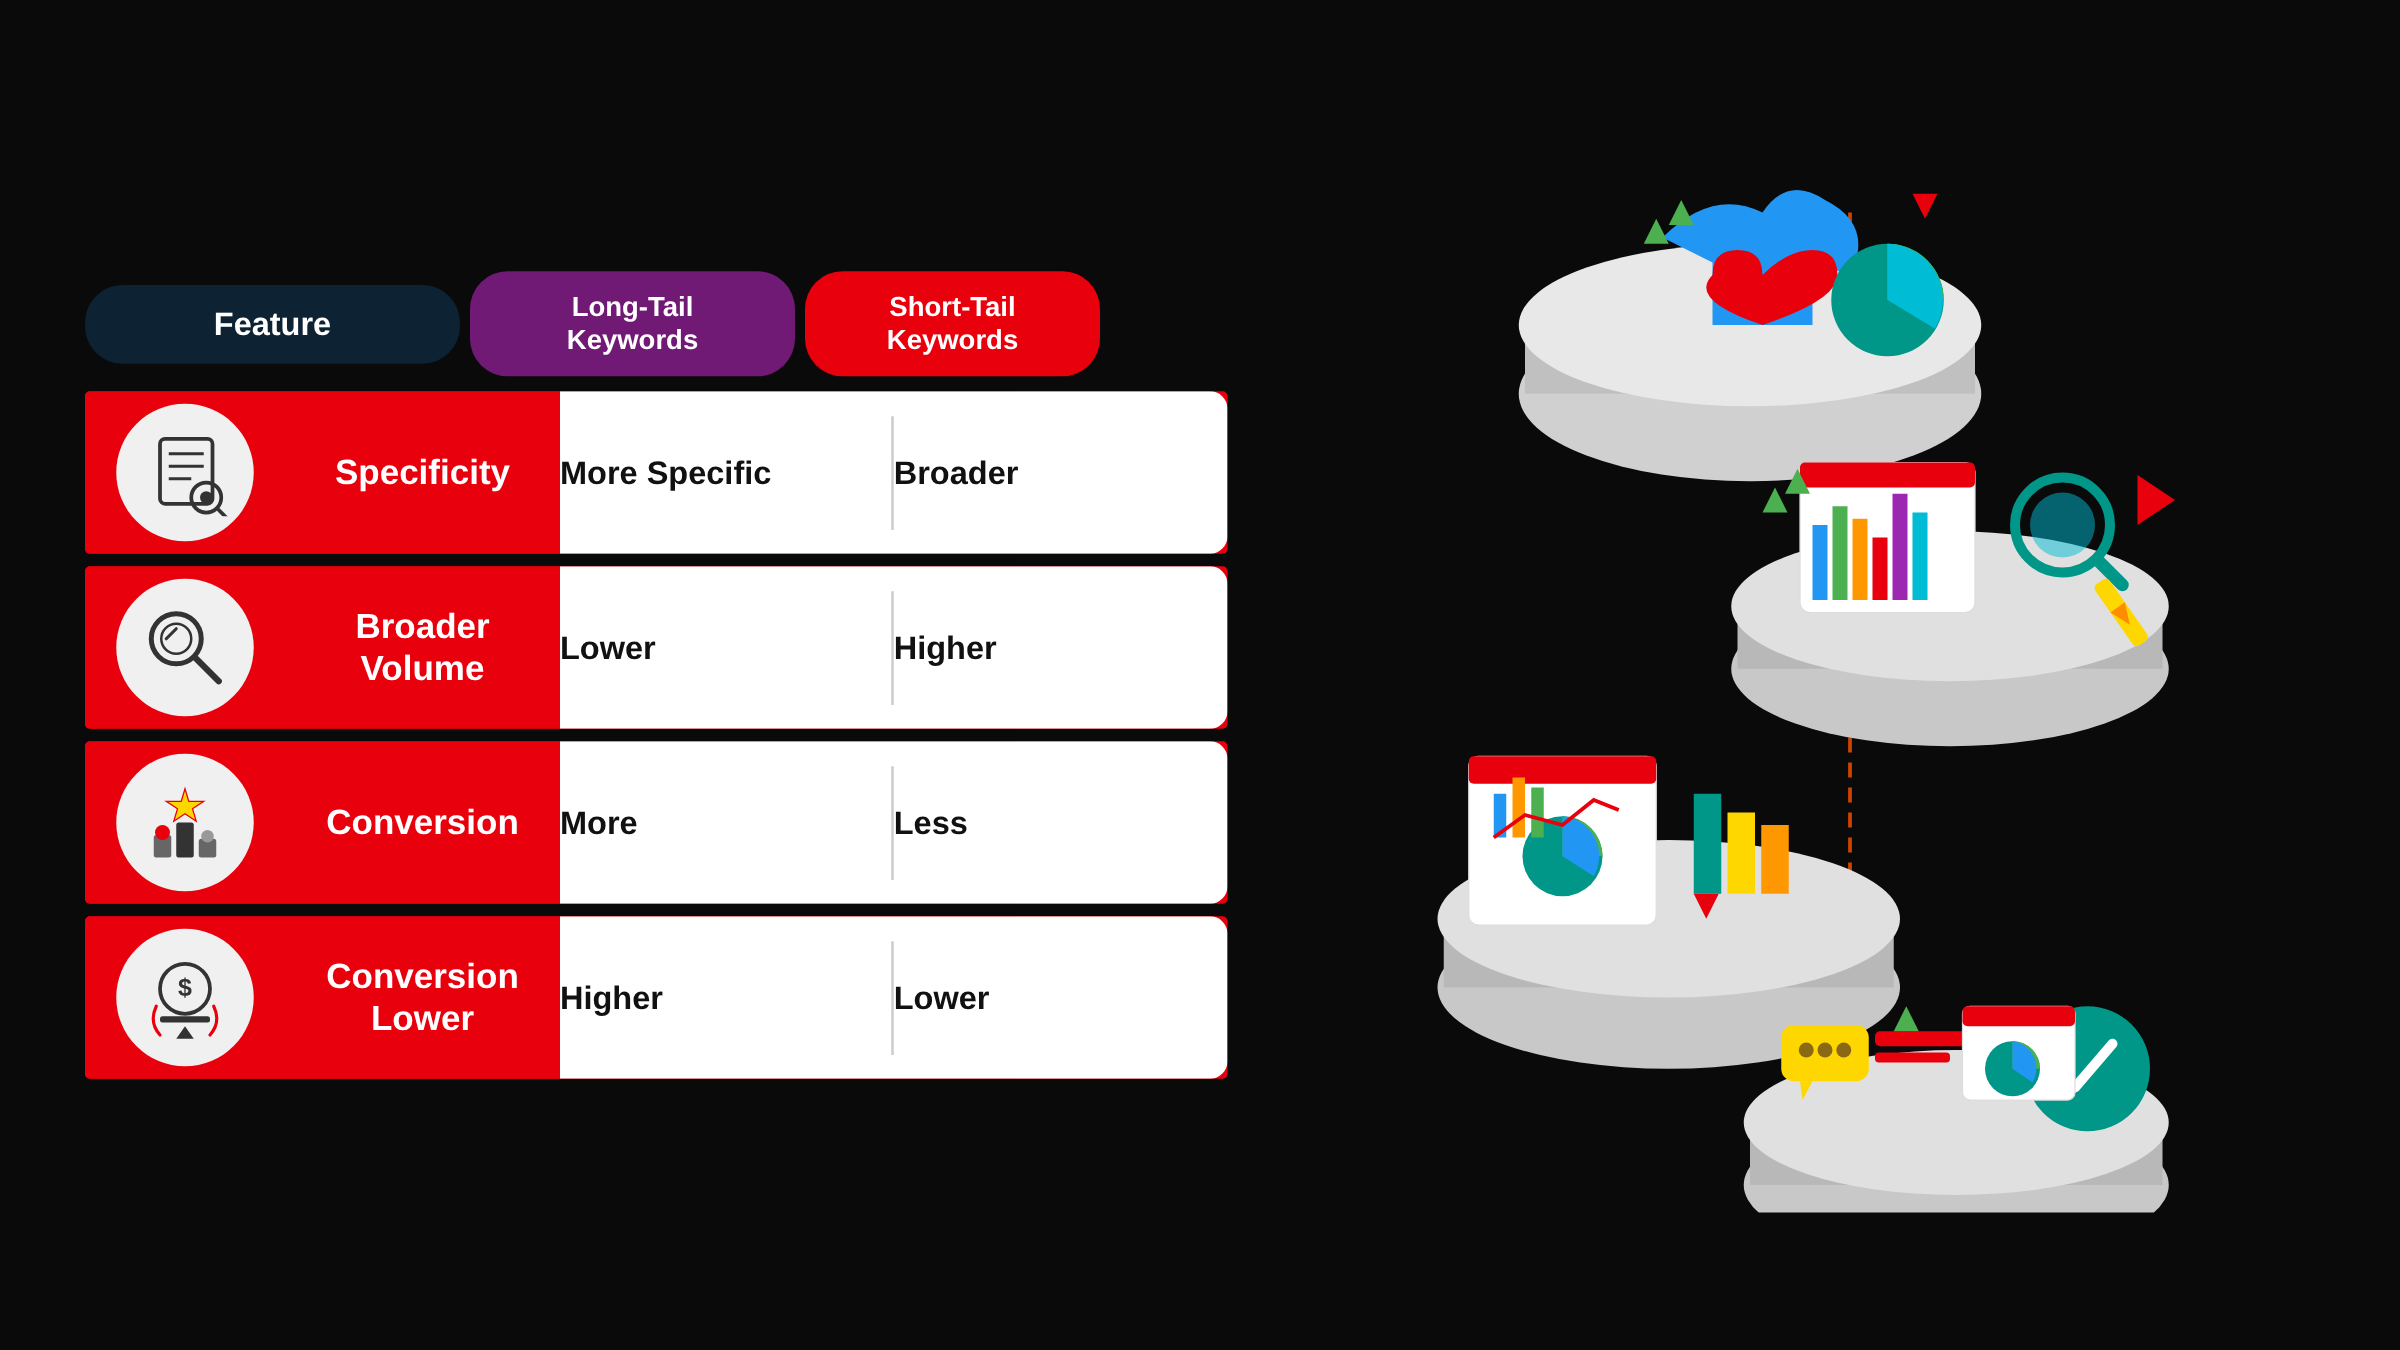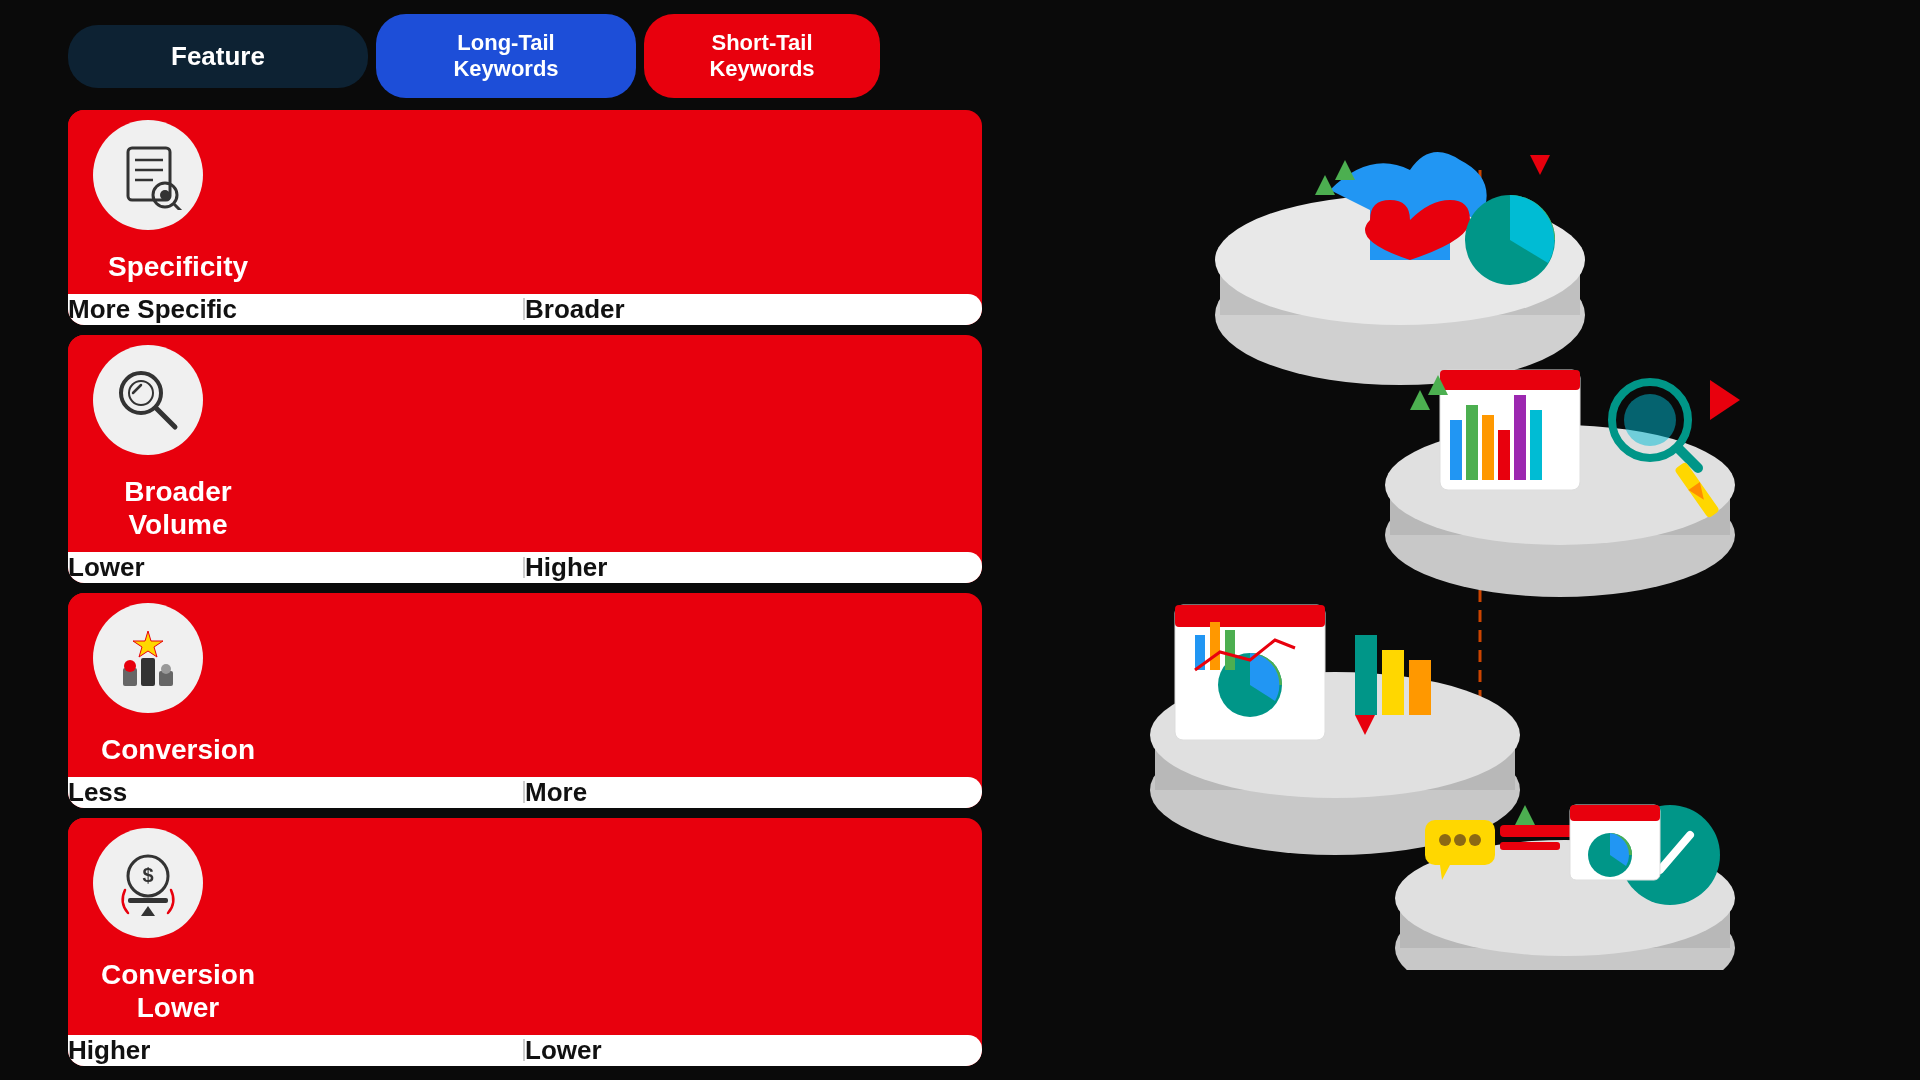--- a/index.html
+++ b/index.html
@@ -37,21 +37,21 @@
       color: white;
       font-size: 26px;
       font-weight: 900;
       padding: 16px 30px;
       border-radius: 30px;
       width: 300px;
       text-align: center;
     }
 
     .header-longtail {
-      background: #1d4ed8;
+      background: #701a75;
       color: white;
       font-size: 22px;
       font-weight: 900;
       padding: 16px 30px;
       border-radius: 30px;
       width: 260px;
       text-align: center;
     }
 
     .header-shorttail {
@@ -69,24 +69,23 @@
     .table-section {
       display: flex;
       flex-direction: column;
       gap: 10px;
     }
 
     .row {
       display: flex;
       align-items: stretch;
       background: #e8000d;
-      border-radius: 16px;
+      border-radius: 4px;
       overflow: hidden;
       min-height: 130px;
-      flex-direction: column;
     }
 
     .row-icon {
       width: 160px;
       display: flex;
       align-items: center;
       justify-content: center;
       flex-shrink: 0;
       background: #e8000d;
       padding: 10px;
@@ -224,24 +223,24 @@
         <rect x="46" y="48" width="14" height="15" rx="2" fill="#666"></rect>
         <polygon points="35,8 38,18 50,18 41,24 44,34 35,28 26,34 29,24 20,18 32,18" fill="#FFD700" stroke="#e8000d" stroke-width="1"></polygon>
         <circle cx="17" cy="43" r="6" fill="#e8000d"></circle>
         <circle cx="53" cy="46" r="5" fill="#999"></circle>
       </svg>
         </div>
       </div>
       <div class="row-label">Conversion</div>
       <div class="row-data">
         <div class="data-cell">
+            <strong>More</strong>
+          </div>
+        <div class="data-cell">
             <strong>Less</strong>
-          </div>
-        <div class="data-cell">
-            <strong>More</strong>
           </div>
       </div>
     </div>
       <div class="row">
       <div class="row-icon">
         <div class="icon-circle" style="font-size:48px; display:flex; align-items:center; justify-content:center;">
           <svg width="70" height="70" viewBox="0 0 70 70" xmlns="http://www.w3.org/2000/svg">
         <circle cx="35" cy="28" r="20" fill="none" stroke="#333" stroke-width="3"></circle>
         <text x="35" y="34" text-anchor="middle" font-size="20" font-weight="bold" fill="#333">$</text>
         <rect x="15" y="50" width="40" height="5" rx="2" fill="#333"></rect>

